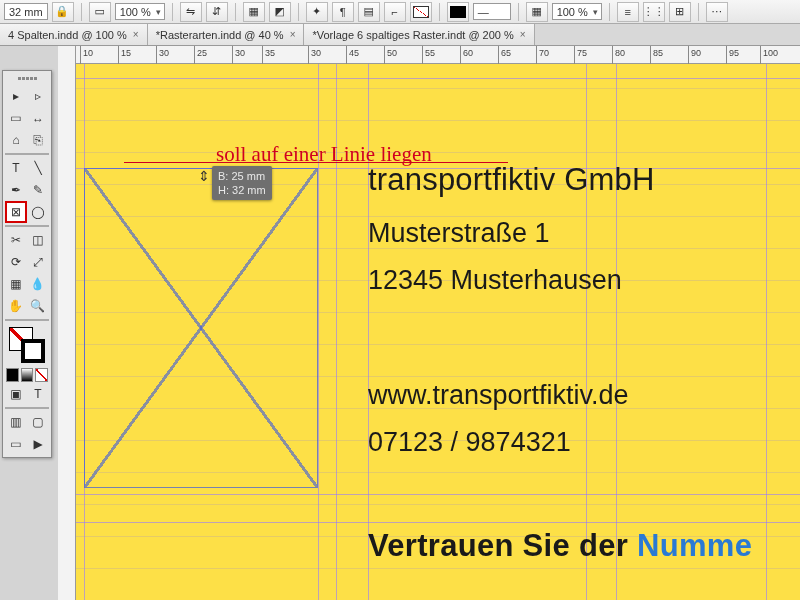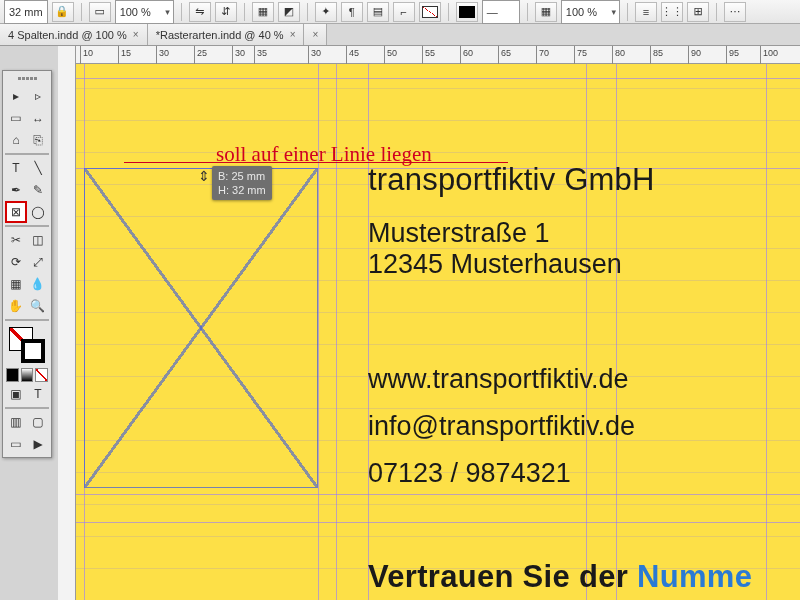--- a/index.html
+++ b/index.html
@@ -14,24 +14,24 @@
   .optionbar {
     height: 24px;
     background: linear-gradient(#f6f6f6,#e6e6e6);
     border-bottom: 1px solid #aaa;
     display:flex; align-items:center;
     font-size:11px; color:#333;
     gap:4px; padding: 0 4px;
   }
   .optionbar .field {
     background:#fff; border:1px solid #999;
-    padding:1px 4px; min-width:38px; height:24px;
+    padding:1px 4px; min-width:38px; height:17px;
     display:inline-flex; align-items:center;
   }
-  .optionbar .drop { padding-right:22px; position:relative; min-width:50px; }
+  .optionbar .drop { padding-right:4px; position:relative; min-width:50px; }
   .optionbar .drop:after{ content:"▾"; position:absolute; right:3px; font-size:9px; color:#555;}
   .optionbar .sep { width:1px; height:18px; background:#bbb; margin:0 3px;}
   .iconbtn {
     width:22px; height:20px; border:1px solid #bbb;
     background:linear-gradient(#fdfdfd,#e8e8e8);
     display:inline-flex; align-items:center; justify-content:center;
     font-size:11px;
   }
   .swatch { width:16px; height:12px; display:inline-block;}
   
@@ -135,21 +135,21 @@
     white-space:nowrap;
   }
   .dragcursor { position:absolute; font-size:14px; color:#333;}
   .content {
     position:absolute;
     font-family: "Segoe UI", Arial, sans-serif;
     color:#1a1a1a;
   }
   .company { font-size:31px; font-weight:500; letter-spacing:.2px;}
   .addr { font-size:27px; font-weight:400; margin-top:20px;}
-  .addr2{ font-size:27px; }
+  .addr2{ font-size:27px; margin-top:16px;}
   .web  { font-size:27px; margin-top:84px;}
   .mail { font-size:27px; margin-top:16px;}
   .phone{ font-size:27px; margin-top:16px;}
   .tagline { font-size:31px; font-weight:700; margin-top:70px; letter-spacing:.3px;}
   .taglink { color:#2a7ad4;}
 </style>
 </head>
 <body>
 
 <div class="optionbar">
@@ -191,41 +191,42 @@
 <div class="tabbar">
   <div class="tab">
     <span>4 Spalten.indd @ 100 %</span>
     <span class="close">×</span>
   </div>
   <div class="tab">
     <span>*Rasterarten.indd @ 40 %</span>
     <span class="close">×</span>
   </div>
   <div class="tab">
+    <span>*Vorlage 6 spaltiges Raster.indt @ 200 %</span>
     <span class="close">×</span>
   </div>
 </div>
 
 <div class="hruler">
   <div class="tick" style="left:22px">
       <span>10</span>
     </div>
   <div class="tick" style="left:60px">
       <span>15</span>
     </div>
   <div class="tick" style="left:98px">
       <span>30</span>
     </div>
   <div class="tick" style="left:136px">
       <span>25</span>
     </div>
   <div class="tick" style="left:174px">
       <span>30</span>
     </div>
-  <div class="tick" style="left:196px">
+  <div class="tick" style="left:204px">
       <span>35</span>
     </div>
   <div class="tick" style="left:250px">
       <span>30</span>
     </div>
   <div class="tick" style="left:288px">
       <span>45</span>
     </div>
   <div class="tick" style="left:326px">
       <span>50</span>
@@ -355,20 +356,19 @@
   <div class="dim-tip" style="left:136px; top:102px;">
     <div>B: 25 mm</div>
     <div>H: 32 mm</div>
   </div>
 
   <div class="content" style="left:292px; top:98px; right:0;">
     <div class="company">transportfiktiv GmbH</div>
     <div class="addr">Musterstraße 1</div>
     <div class="addr2">12345 Musterhausen</div>
     <div class="web">www.transportfiktiv.de</div>
-    <div class="mail">info@transportfiktiv.de</div>
     <div class="phone">07123 / 9874321</div>
     <div class="tagline">
       <span>Vertrauen Sie der </span><span class="taglink">Numme</span>
     </div>
 
   </div>
 </div>
 
 </body></html>

